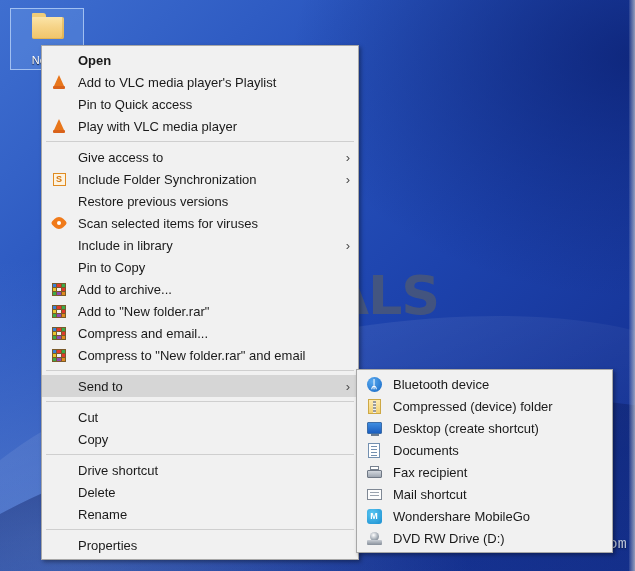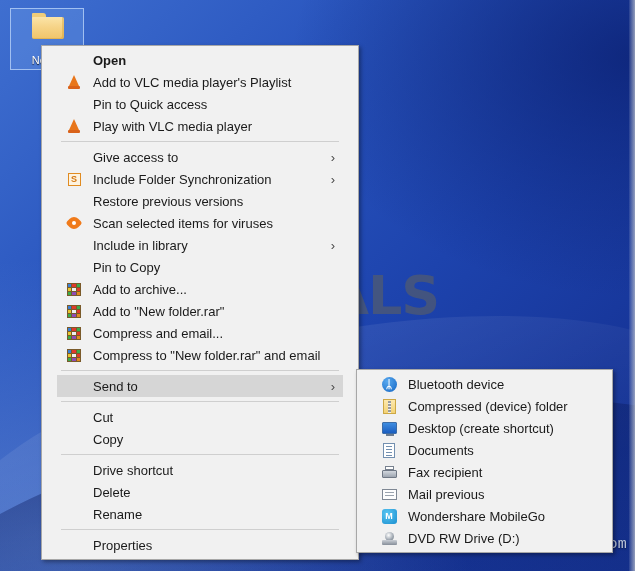--- a/index.html
+++ b/index.html
@@ -139,21 +139,21 @@
     letter-spacing: 0.2px;
   }
 
   
   .ctx-menu {
     position: absolute;
     background: #f1f1f1;
     border: 1px solid #a7a7a7;
     box-shadow: 2px 2px 4px rgba(0,0,0,0.35);
     box-sizing: border-box;
-    padding: 3px 15px;
+    padding: 3px 0;
     font-size: 13px;
     color: #1a1a1a;
   }
   #main-menu {
     left: 41px;
     top: 45px;
     width: 318px;
   }
   #submenu {
     left: 356px;
@@ -626,21 +626,21 @@
             <span class="base"></span>
           </span>
         </span>
         <span class="txt">Fax recipient</span>
         <span class="arrow"></span>
       </div>
       <div class="menu-item">
         <span class="ic">
           <span class="mail-icon"></span>
         </span>
-        <span class="txt">Mail previous</span>
+        <span class="txt">Mail shortcut</span>
         <span class="arrow"></span>
       </div>
       <div class="menu-item">
         <span class="ic">
           <span class="mobilego-icon">M</span>
         </span>
         <span class="txt">Wondershare MobileGo</span>
         <span class="arrow"></span>
       </div>
       <div class="menu-item">

